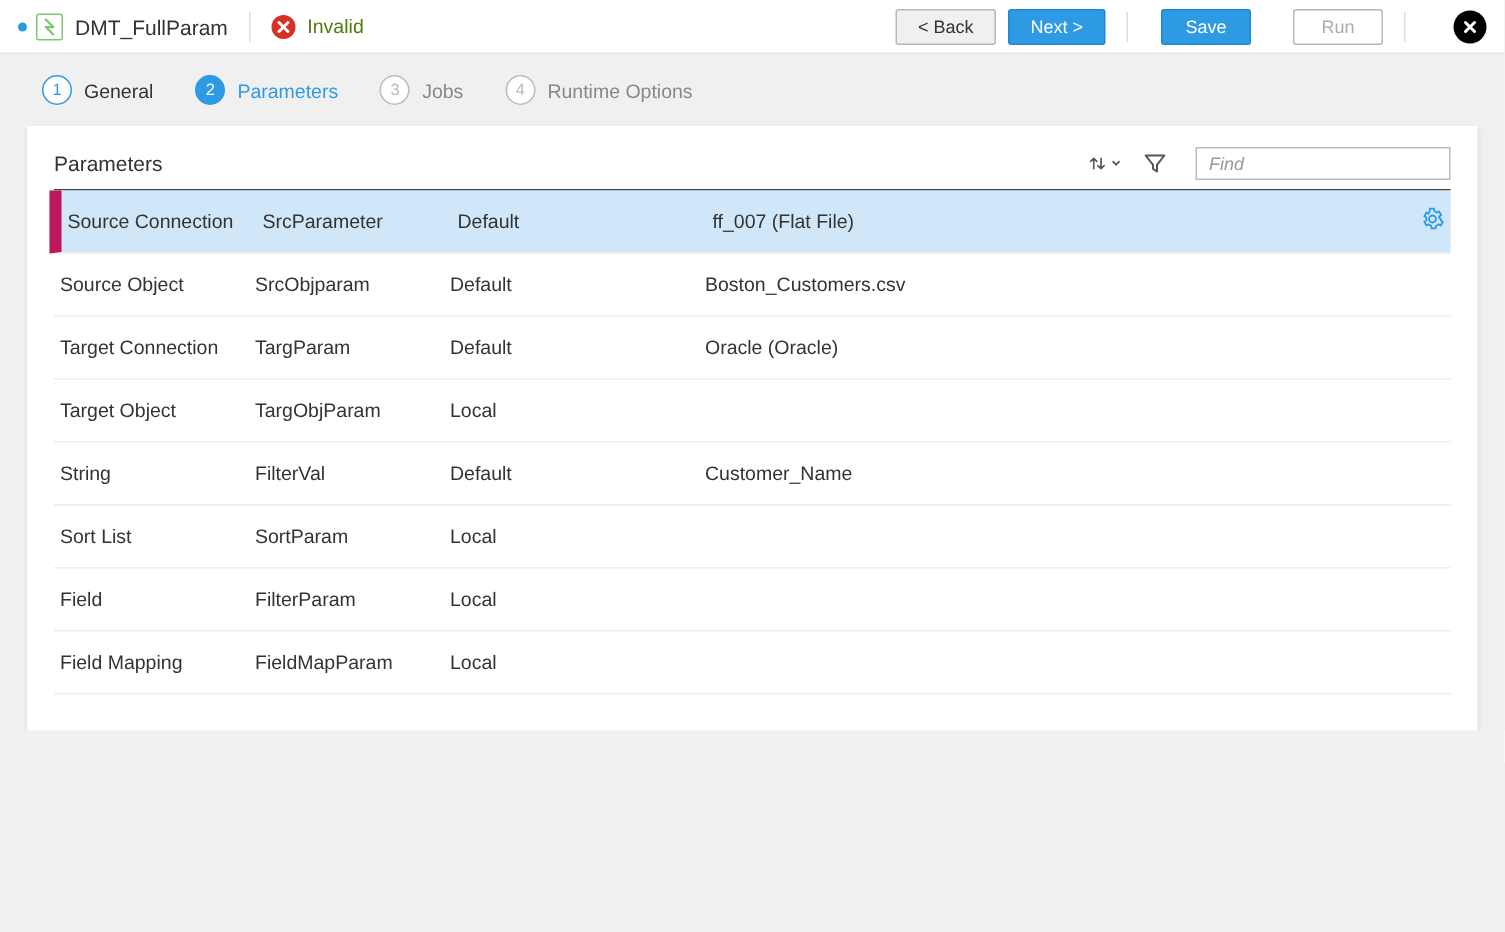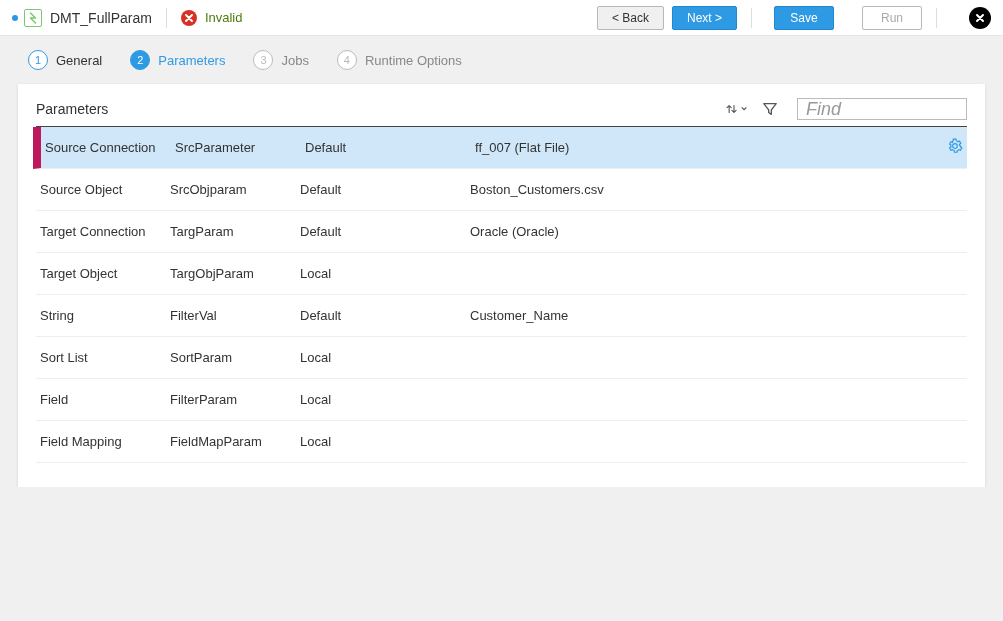--- a/index.html
+++ b/index.html
@@ -29,21 +29,21 @@
   .step.active .num { background: #2f9ae4; color: #fff; border-color: #2f9ae4; }
   .step.active .label { color: #2f9ae4; }
   .step.muted .num { border-color: #bbb; color: #bbb; }
   .step.muted .label { color: #888; }
 
   .panel { margin: 0 18px 18px 18px; background: #fff; height: 532px; box-shadow: 0 1px 3px rgba(0,0,0,0.12); padding: 14px 18px; }
   .panel-toolbar { display: flex; align-items: center; border-bottom: 1px solid #444; padding-bottom: 6px; margin-bottom: 0; }
   .panel-title { font-size: 14px; color: #333; }
   .panel-toolbar .spacer { flex: 1; }
   .tool-icon { width: 22px; height: 22px; display: flex; align-items: center; justify-content: center; margin: 0 6px; cursor: pointer; color: #555; }
-  .find-input { width: 170px; height: 22px; border: 1px solid #bbb; padding: 0 8px; font-size: 18px; font-style: italic; color: #888; margin-left: 10px; }
+  .find-input { width: 170px; height: 22px; border: 1px solid #bbb; padding: 0 8px; font-size: 12px; font-style: italic; color: #888; margin-left: 10px; }
   .find-input::placeholder { font-style: italic; color: #999; }
 
   .grid-header, .row { display: grid; grid-template-columns: 130px 130px 170px 1fr 36px; align-items: center; padding: 0 4px; }
   .grid-header { height: 32px; border-bottom: 1px solid #ddd; }
   .grid-header .hcell { font-size: 12.5px; color: #333; }
   .rows { }
   .row { height: 42px; border-bottom: 1px solid #eee; }
   .row .cell { font-size: 13px; color: #333; white-space: nowrap; overflow: hidden; text-overflow: ellipsis; }
   .row.selected { background: #cfe7f9; border-left: 8px solid #be185d; margin-left: -3px; padding-left: 4px; }
   .row .action { display: flex; align-items: center; justify-content: flex-end; }

